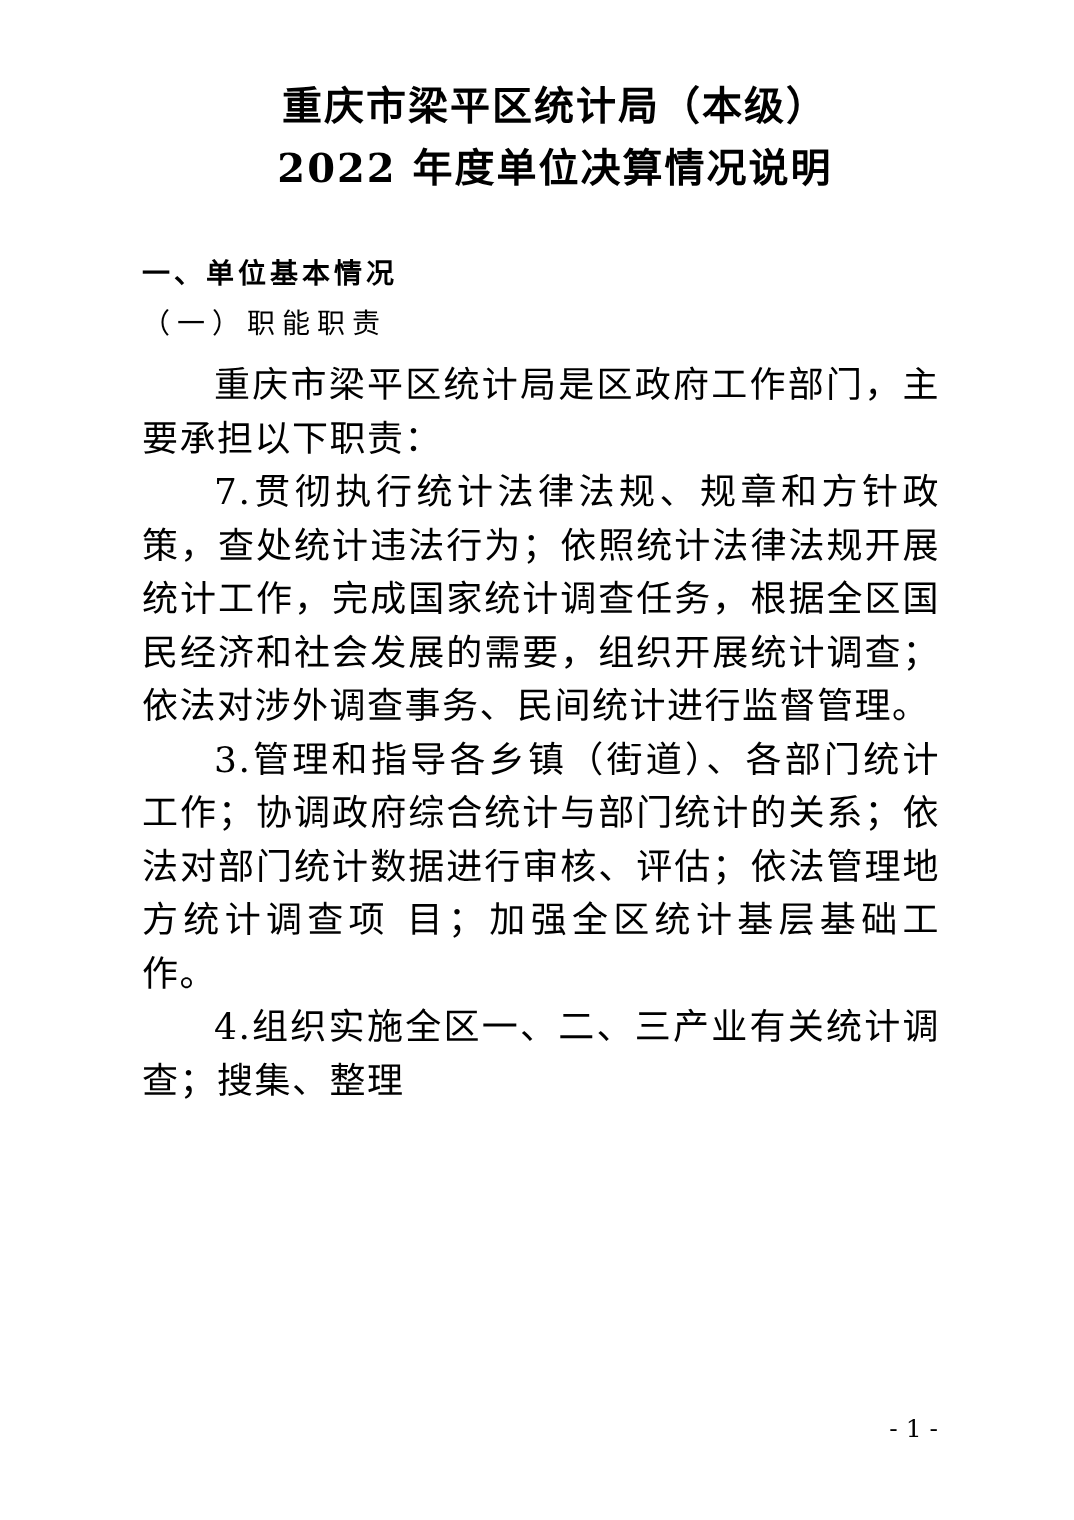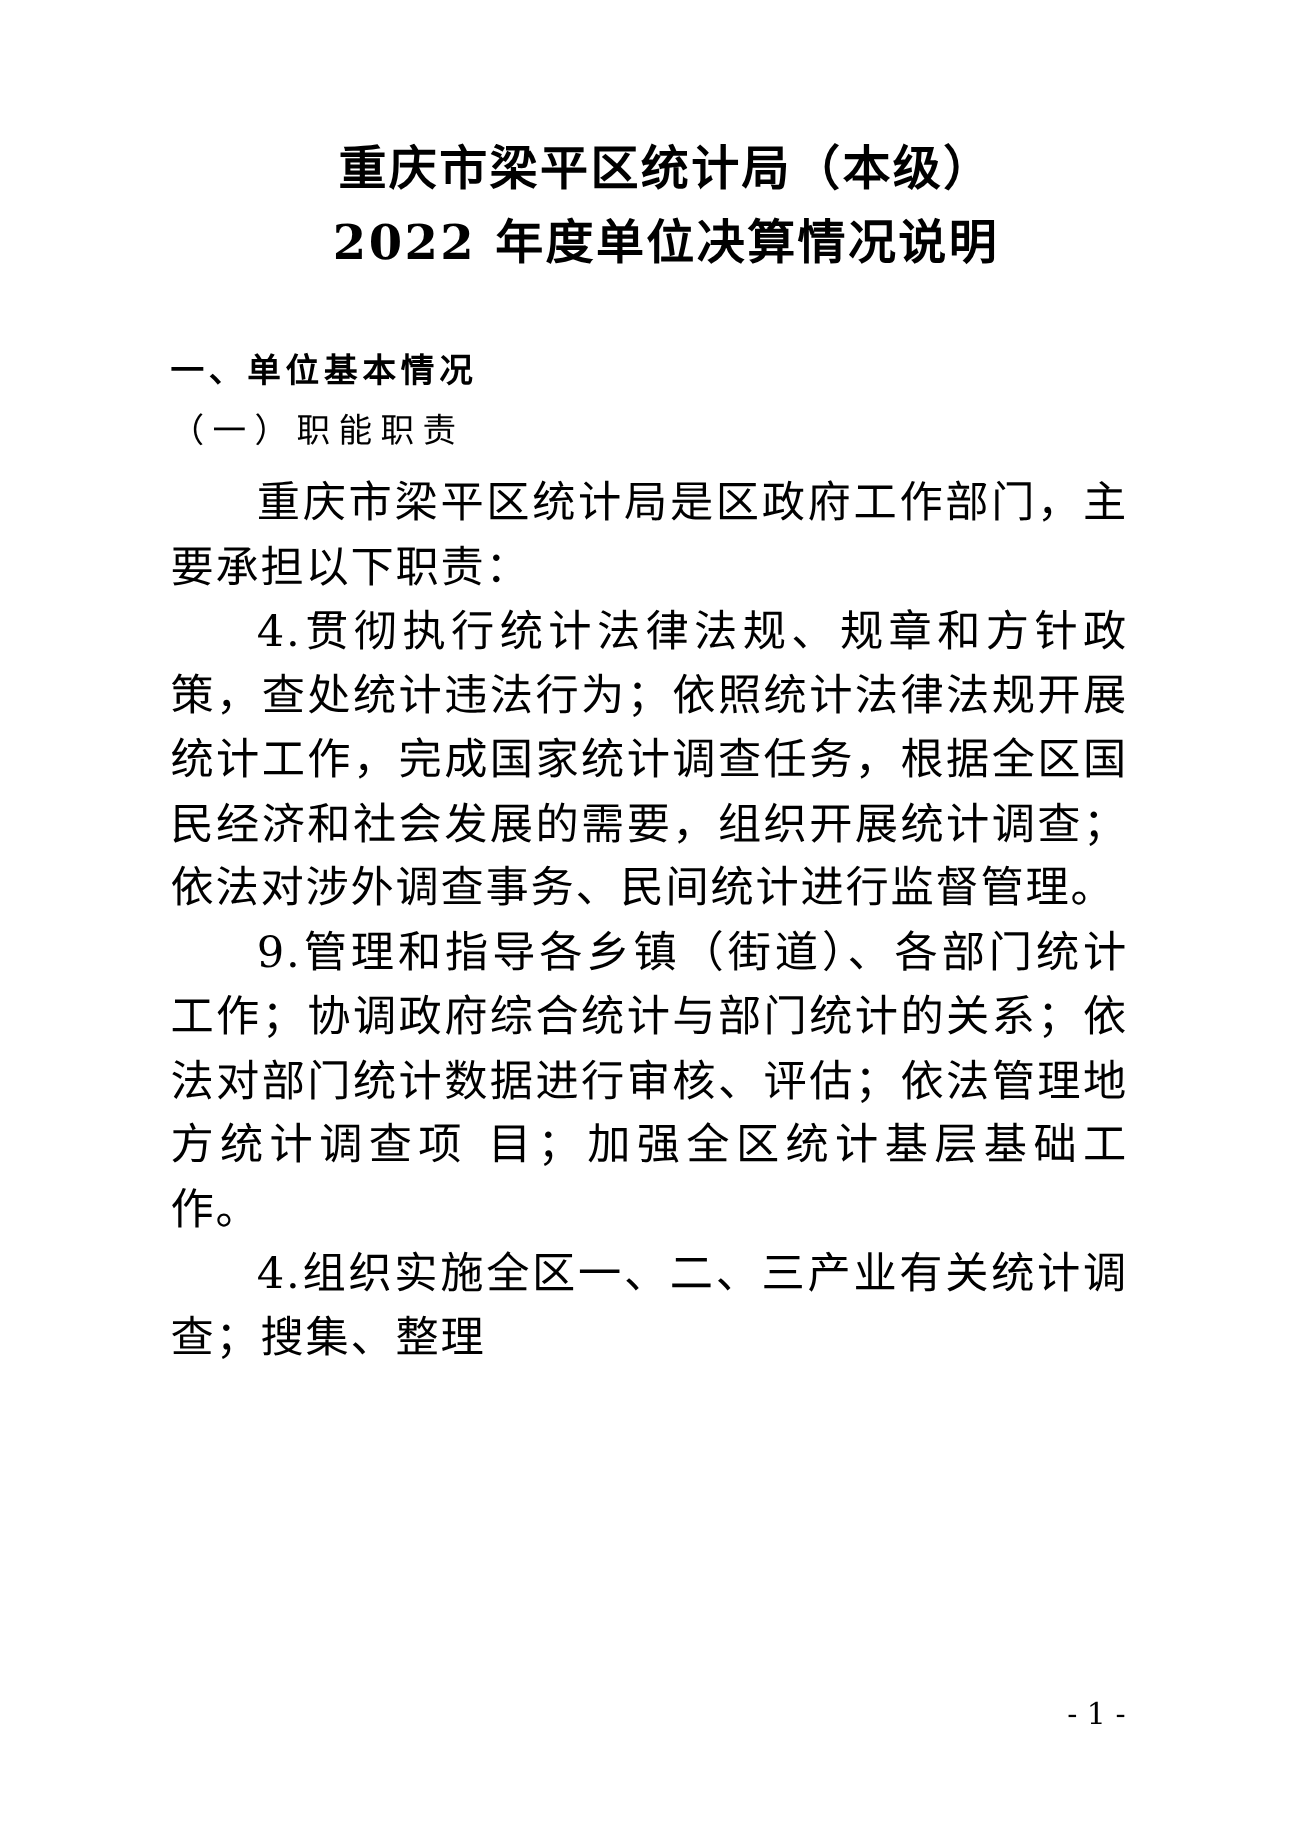--- a/index.html
+++ b/index.html
@@ -11,21 +11,21 @@
     position: relative;
     width: 1074px;
     height: 1520px;
     margin: 0 auto;
     background: #ffffff;
     color: #000000;
     font-family: "DejaVu Serif", "Liberation Serif", serif;
     overflow: hidden;
   }
   .doc-title {
-    padding-top: 110px;
+    padding-top: 75px;
     text-align: center;
     font-family: "DejaVu Serif", "Liberation Serif", serif;
     font-weight: bold;
     font-size: 40px;
     line-height: 62px;
     letter-spacing: 2px;
     margin-left: 36px;
   }
   .doc-body {
     margin-left: 142px;
@@ -80,23 +80,23 @@
 
   <main class="doc-body">
 
     <h2 class="section-heading">一、单位基本情况</h2>
 
     <h3 class="sub-heading">（一）职能职责</h3>
 
     <p class="para first">重庆市梁平区统计局是区政府工作部门，主要承担以下职责：</p>
 
 
-    <p class="para">4.贯彻执行统计法律法规、规章和方针政策，查处统计违法行为；依照统计法律法规开展统计工作，完成国家统计调查任务，根据全区国民经济和社会发展的需要，组织开展统计调查；依法对涉外调查事务、民间统计进行监督管理。</p>
+    <p class="para">7.贯彻执行统计法律法规、规章和方针政策，查处统计违法行为；依照统计法律法规开展统计工作，完成国家统计调查任务，根据全区国民经济和社会发展的需要，组织开展统计调查；依法对涉外调查事务、民间统计进行监督管理。</p>
 
-    <p class="para">9.管理和指导各乡镇（街道）、各部门统计工作；协调政府综合统计与部门统计的关系；依法对部门统计数据进行审核、评估；依法管理地方统计调查项 目；加强全区统计基层基础工作。</p>
+    <p class="para">3.管理和指导各乡镇（街道）、各部门统计工作；协调政府综合统计与部门统计的关系；依法对部门统计数据进行审核、评估；依法管理地方统计调查项 目；加强全区统计基层基础工作。</p>
 
 
 
     <p class="para">4.组织实施全区一、二、三产业有关统计调查；搜集、整理</p>
 
   </main>
 
   <footer class="page-footer">
     <span>- 1 -</span>
   </footer>

